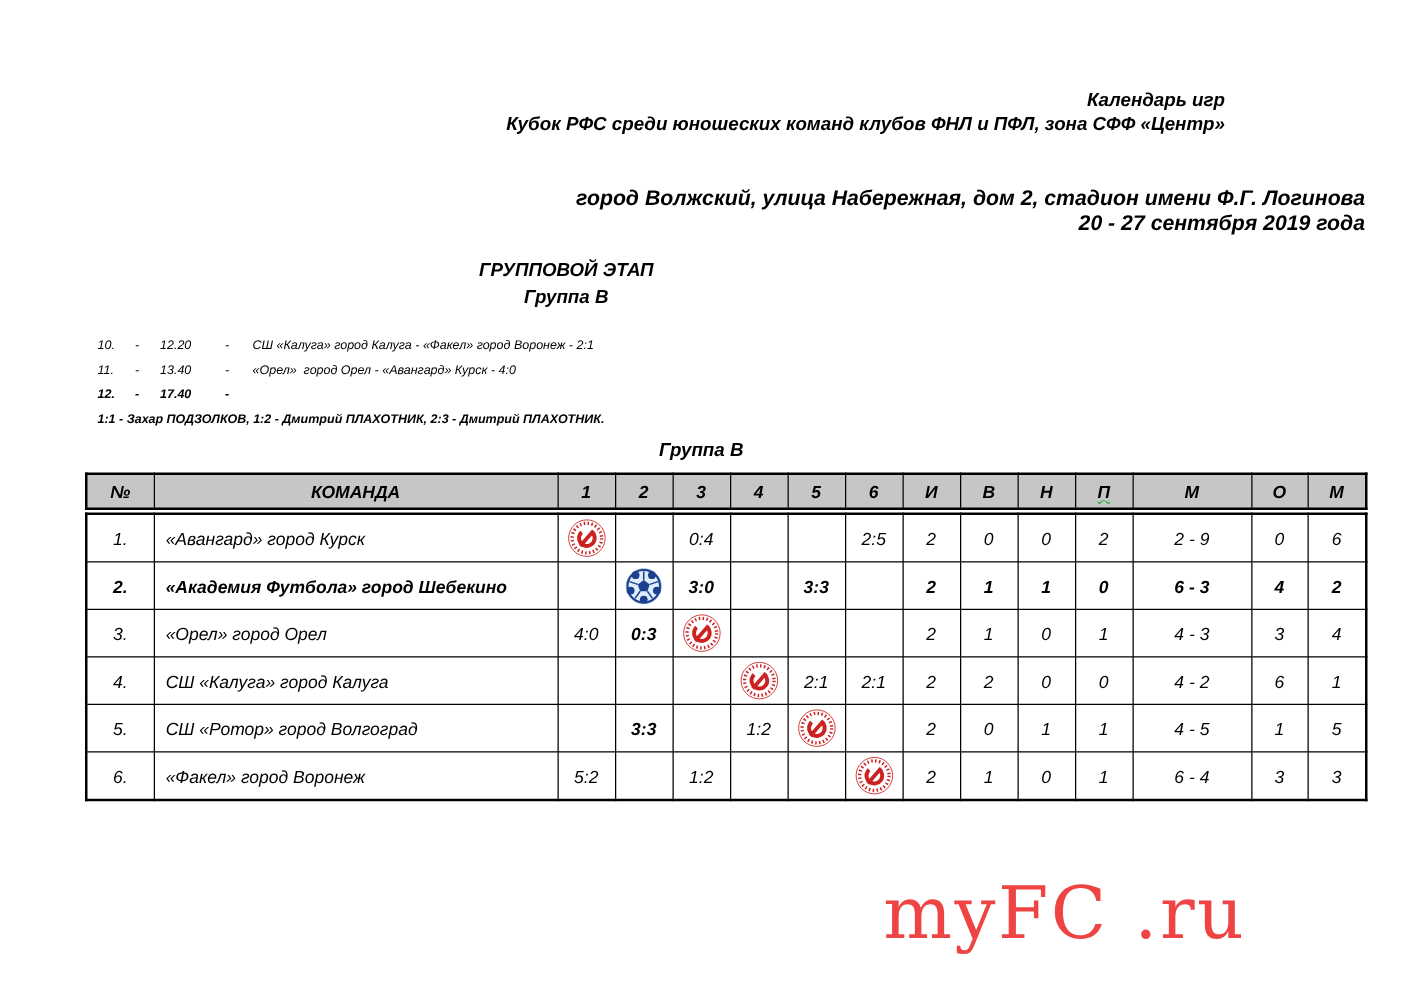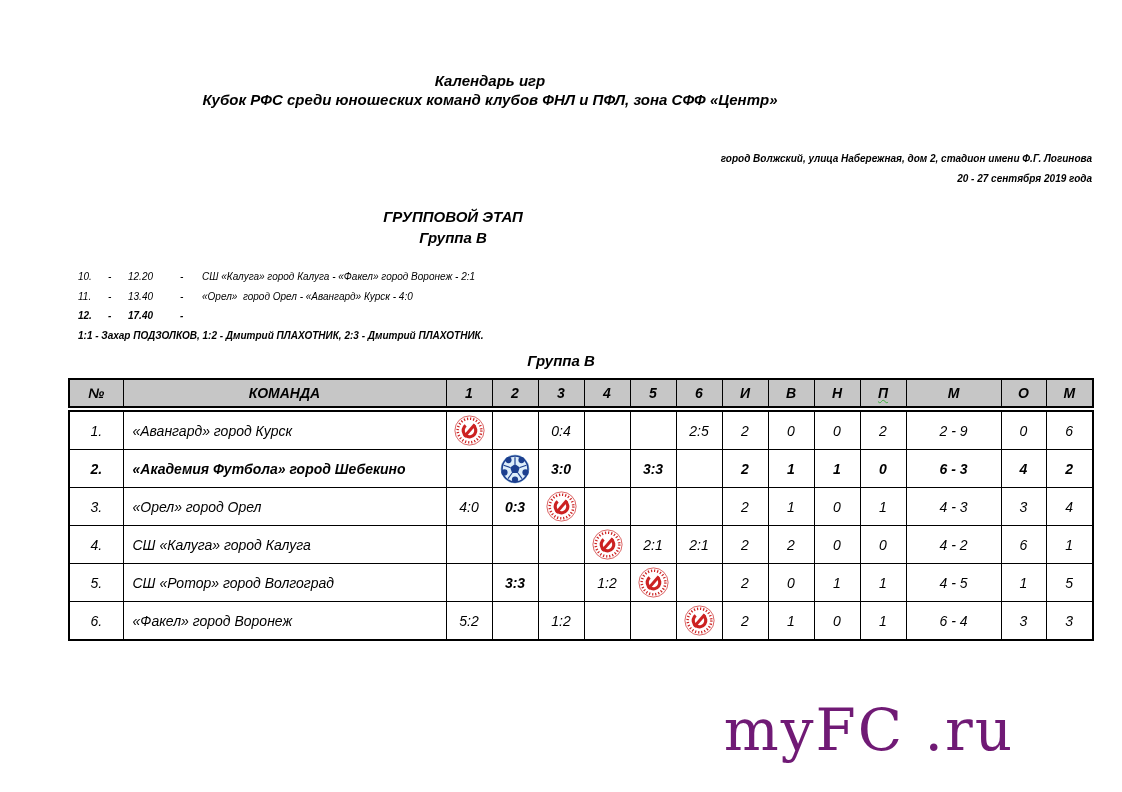--- a/index.html
+++ b/index.html
@@ -5,25 +5,25 @@
   html,body { margin:0; padding:0; }
   body {
     width:1122px; height:792px; position:relative; background:#ffffff;
     font-family:"Liberation Sans", sans-serif; font-style:italic; color:#000;
     overflow:hidden;
   }
   .bold { font-weight:bold; }
 
   .title-block {
     position:absolute; top:72px; left:0; width:980px;
-    text-align:center; font-weight:bold; font-size:15px; line-height:18.5px;
+    text-align:right; font-weight:bold; font-size:15px; line-height:18.5px;
   }
   .venue-block {
     position:absolute; top:149px; right:30px; width:800px;
-    text-align:right; font-weight:bold; font-size:10px; line-height:19.5px;
+    text-align:right; font-weight:bold; font-size:17px; line-height:19.5px;
   }
   .stage-block {
     position:absolute; top:207px; left:0; width:906px;
     text-align:center; font-weight:bold; font-size:15px; line-height:20.5px;
   }
   .matches-block {
     position:absolute; top:267px; left:78px; font-size:10px; line-height:19.5px;
   }
   .match-line { display:flex; white-space:pre; }
   .m-num  { display:inline-block; width:30px; }
@@ -53,23 +53,23 @@
   .b { font-weight:bold; }
   .squiggle {
     text-decoration-line:underline;
     text-decoration-style:wavy;
     text-decoration-color:#3faf3f;
     text-decoration-thickness:1px;
   }
   .logo-box { display:flex; align-items:center; justify-content:center; height:37px; }
 
   .watermark {
-    position:absolute; right:108px; top:696px;
+    position:absolute; right:125px; top:696px;
     font-family:"DejaVu Serif", serif; font-style:normal; font-weight:normal;
-    font-size:58px; color:#701a75; letter-spacing:2px; white-space:pre;margin-left:48px;
+    font-size:58px; color:#ef4444; letter-spacing:2px; white-space:pre;margin-left:48px;
   }
 </style>
 </head>
 <body>
 
 <div class="title-block">
   <div>Календарь игр</div>
   <div>Кубок РФС среди юношеских команд клубов ФНЛ и ПФЛ, зона СФФ «Центр»</div>
 </div>
 

